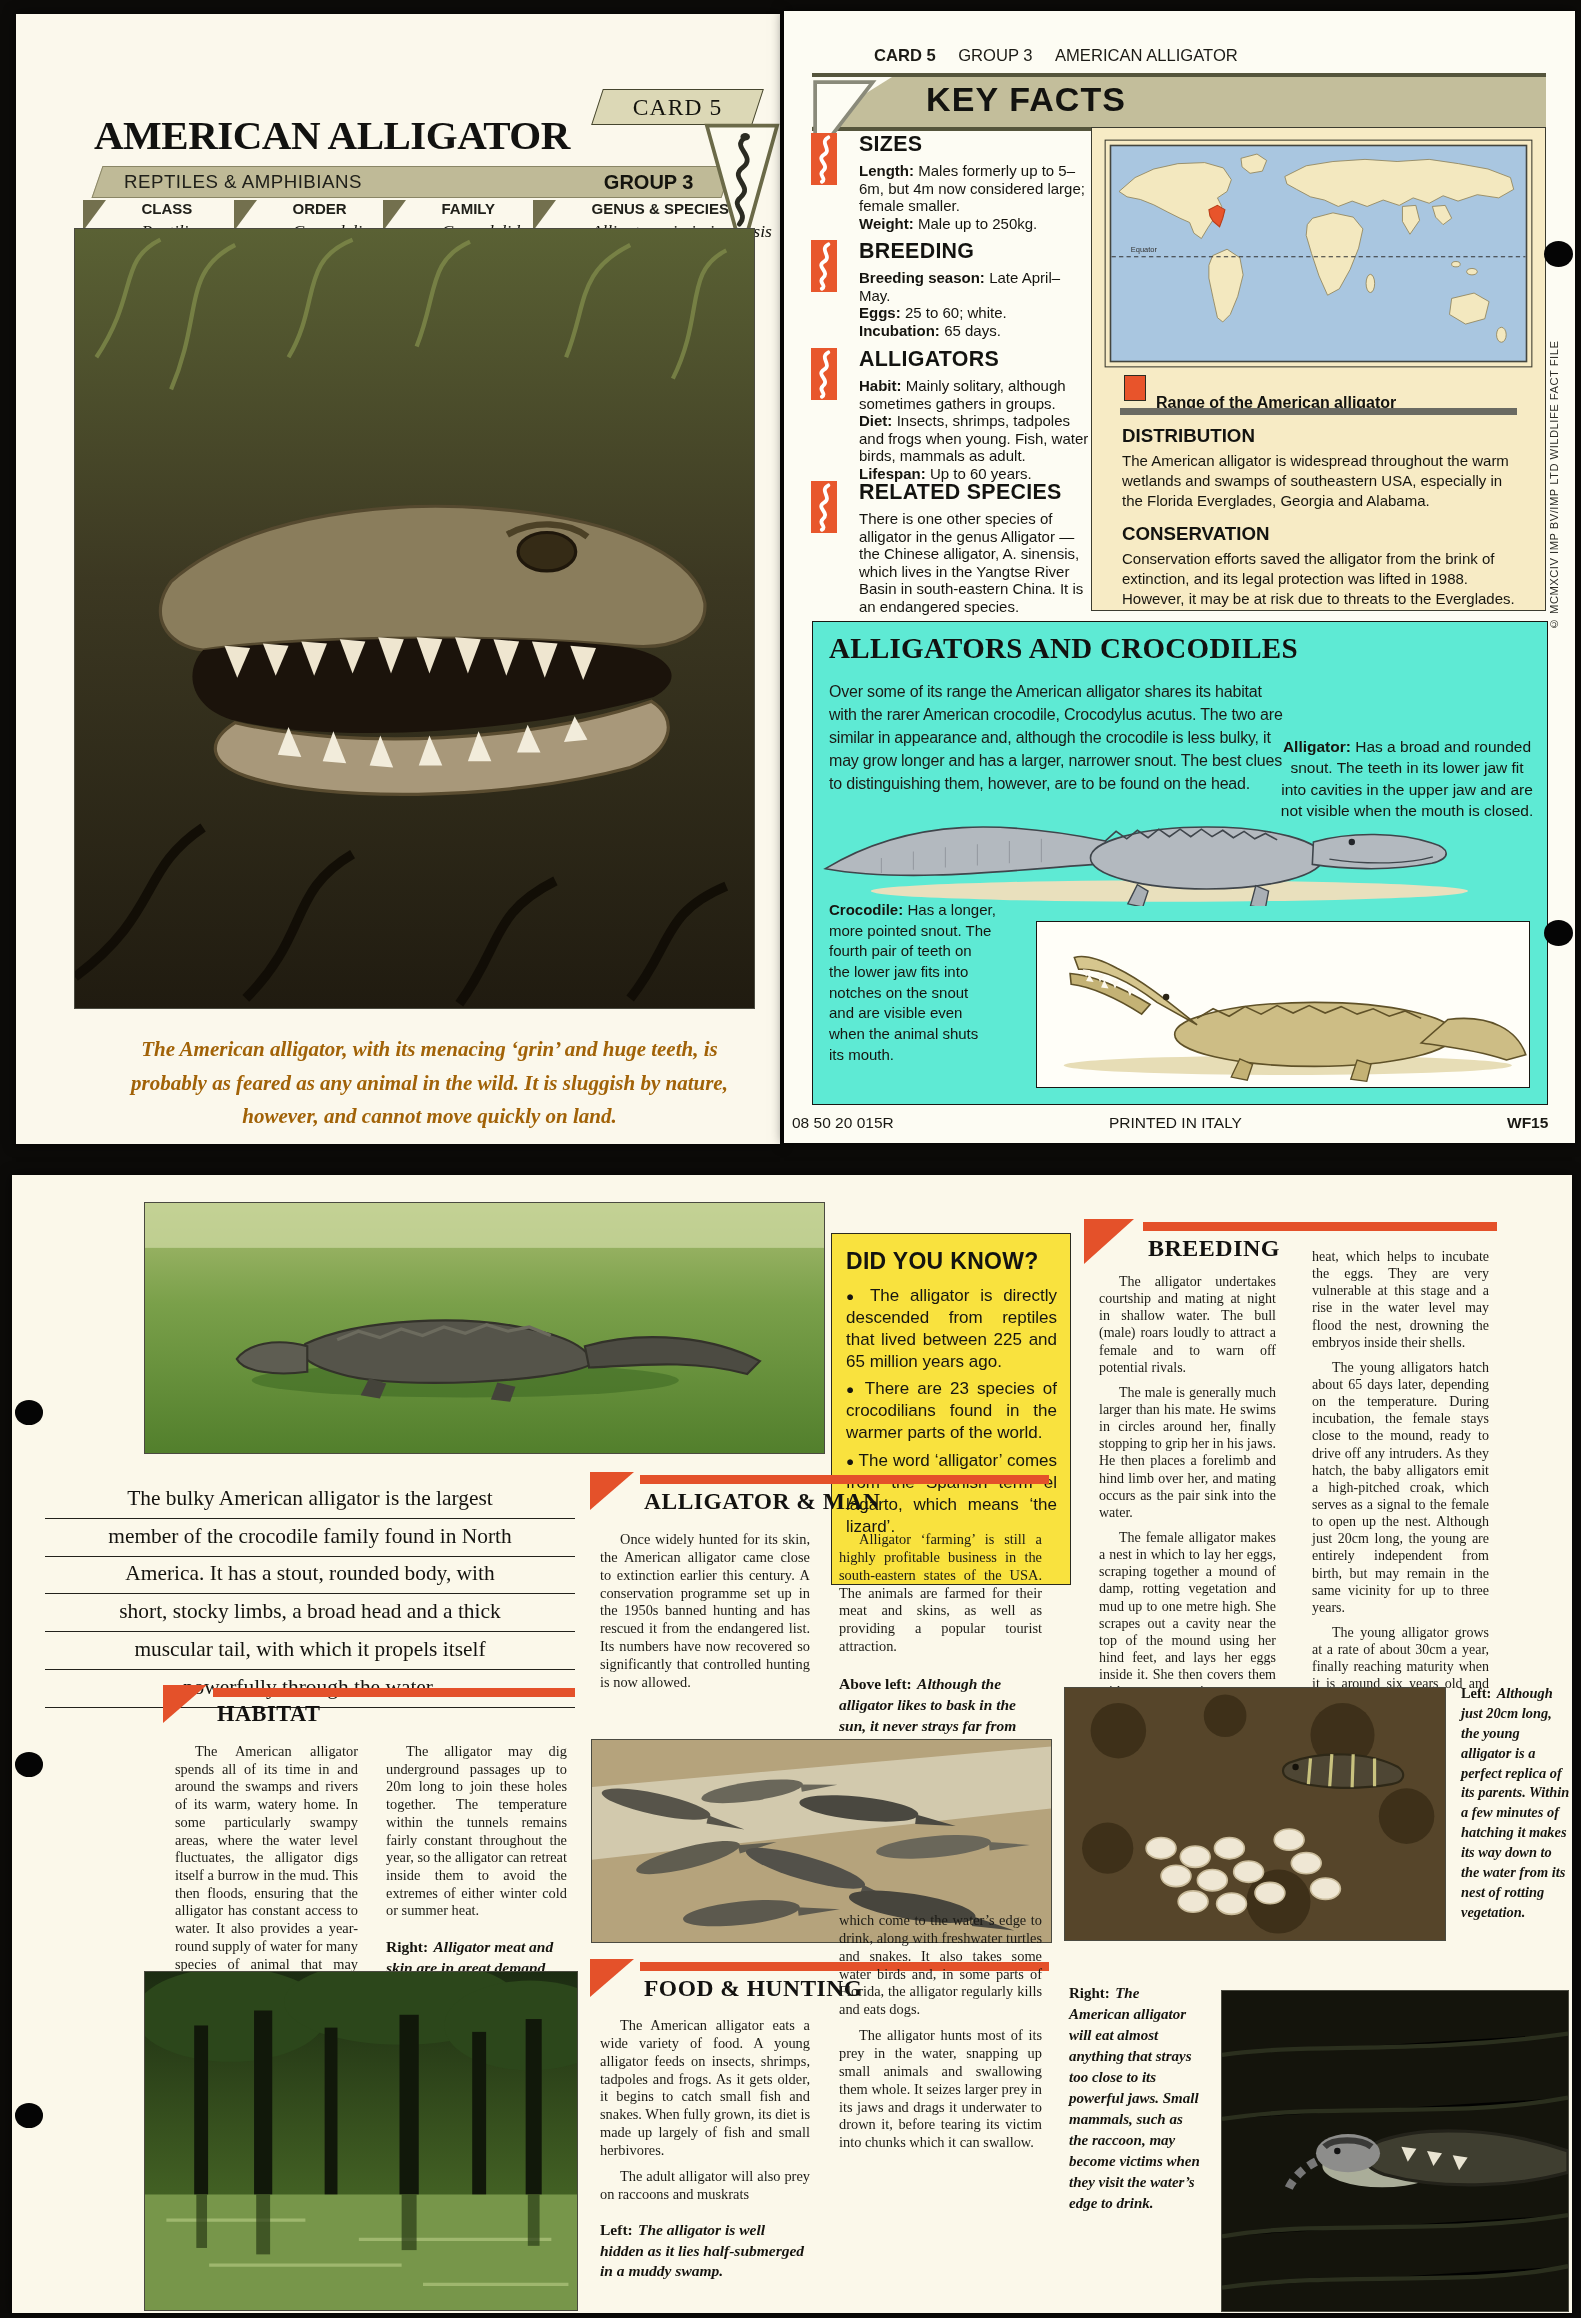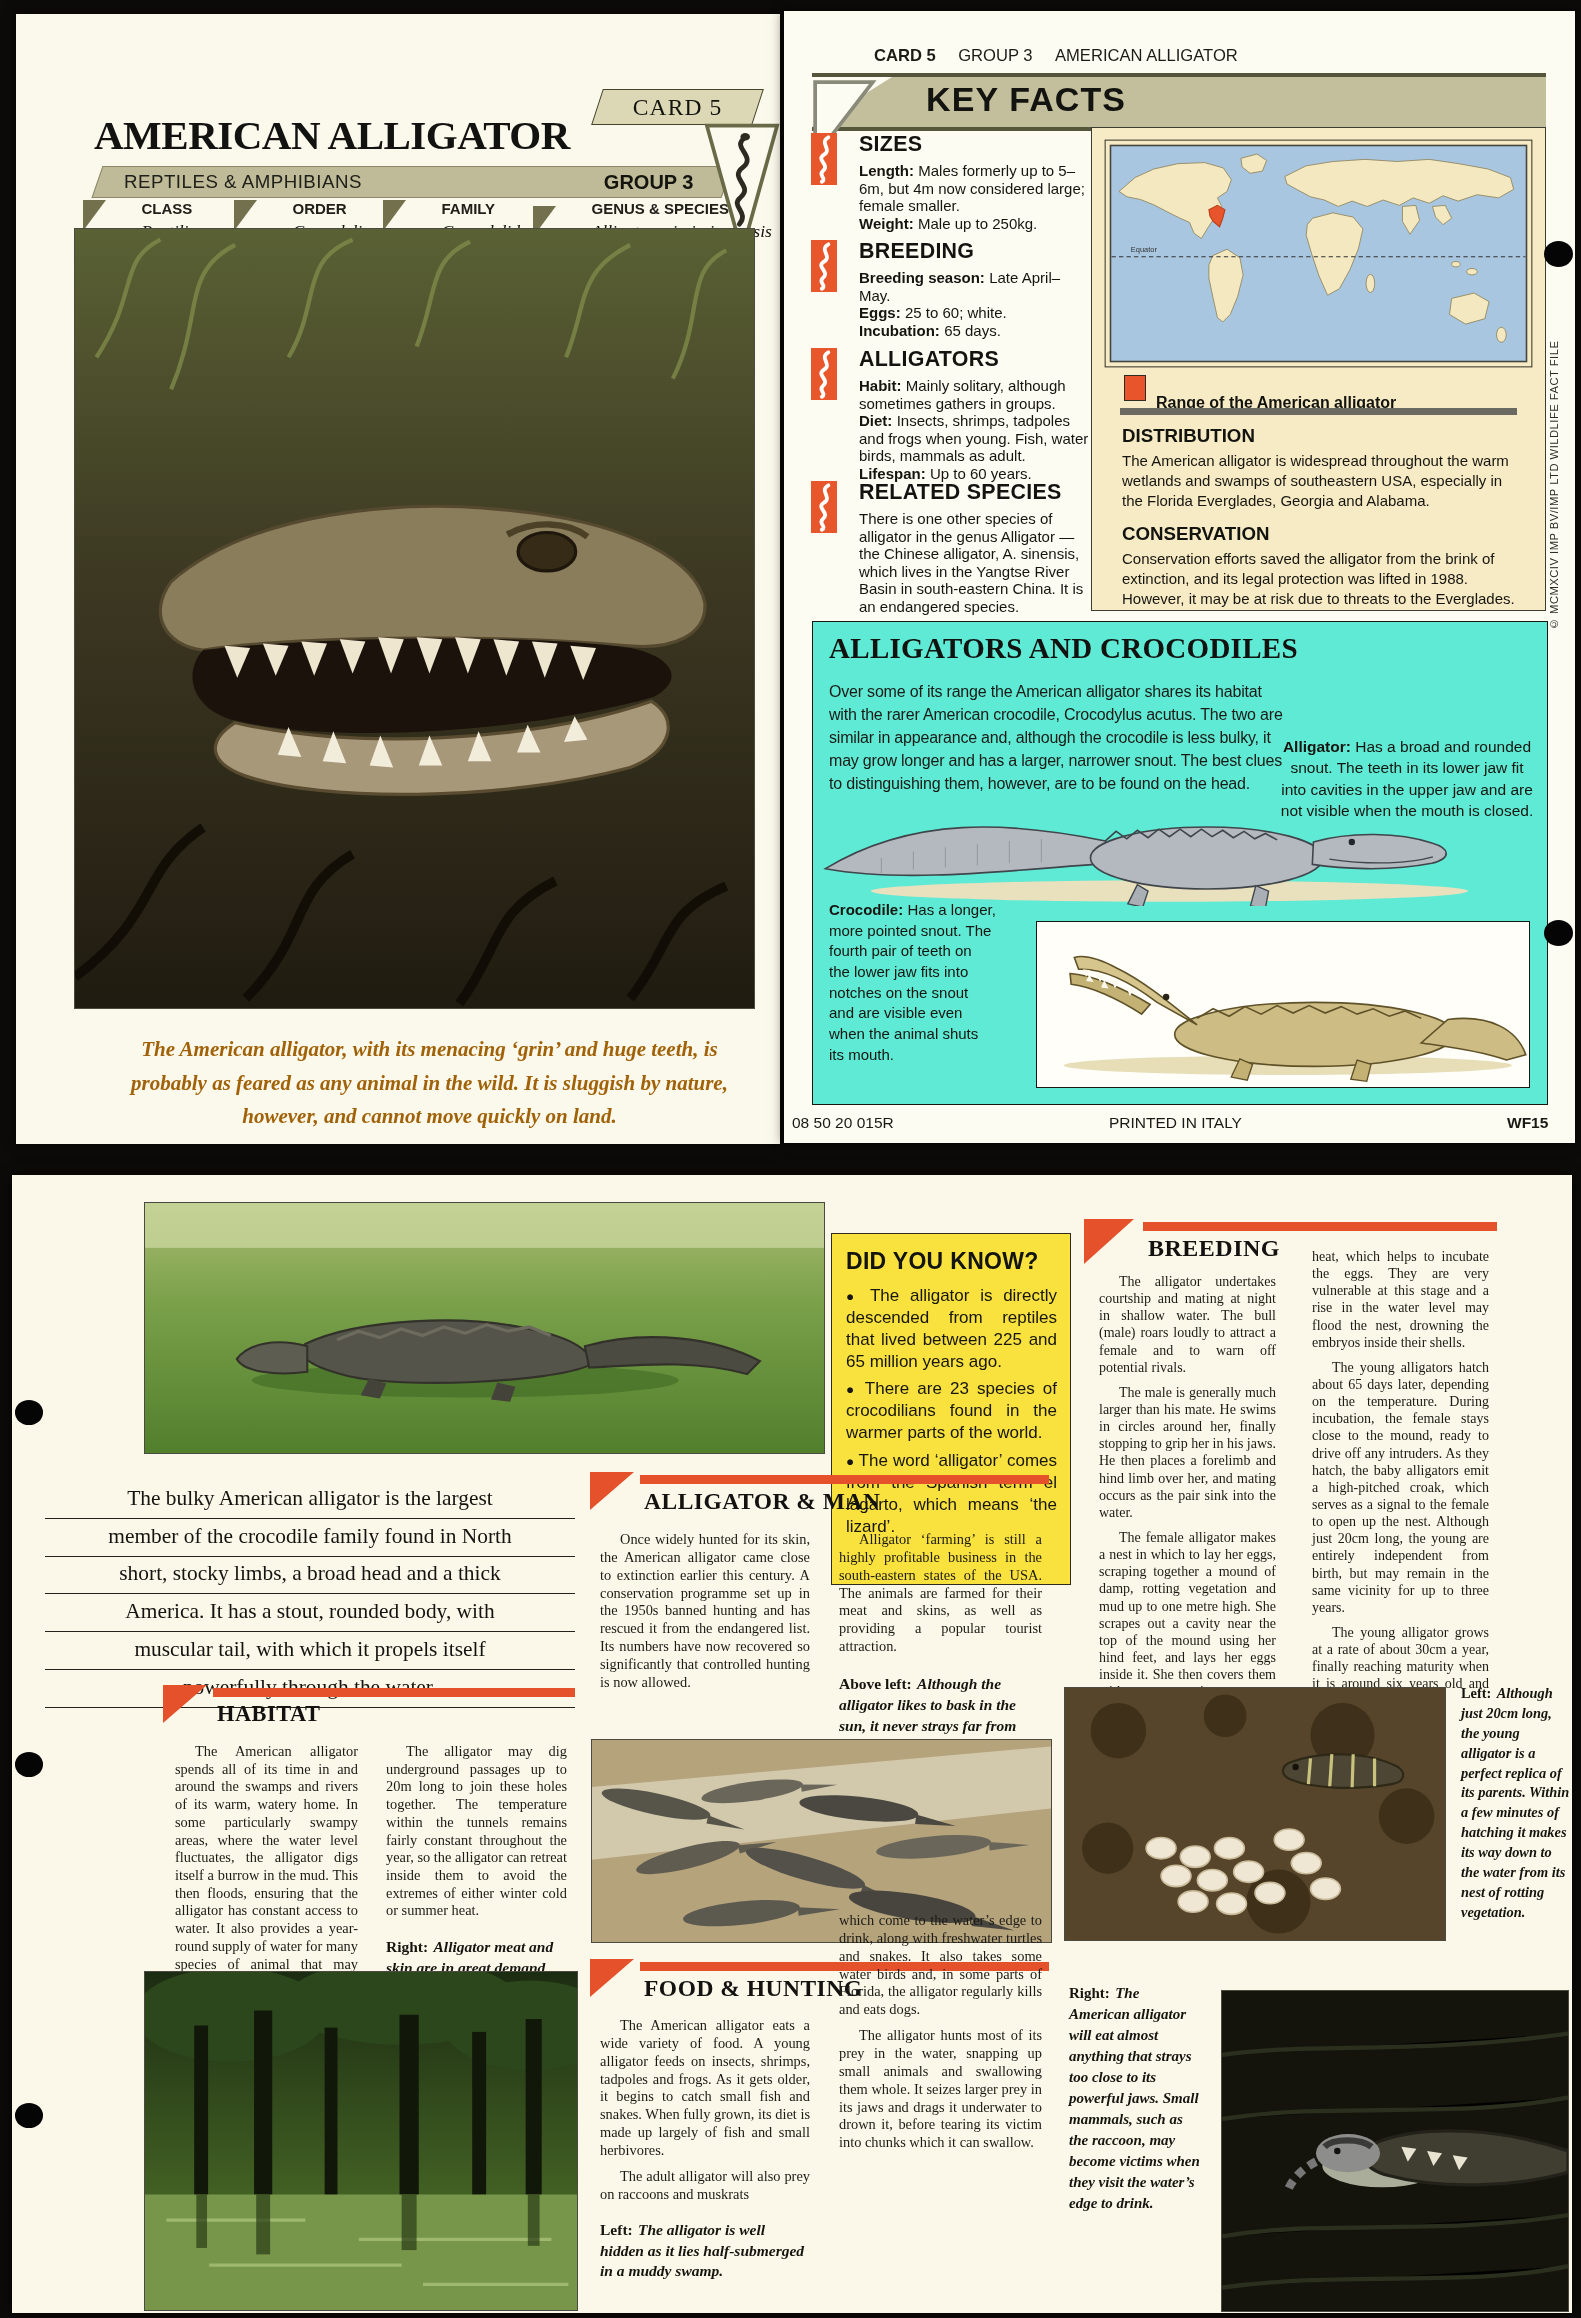--- a/index.html
+++ b/index.html
@@ -103,21 +103,21 @@
            <div class="val">Crocodylia</div>
         </div>
     </div>
     <div class="class-item" style="left:367px;">
       <div class="tri-olive"></div>
       <div>
           <div class="lbl">FAMILY</div>
            <div class="val">Crocodylidae</div>
         </div>
     </div>
-    <div class="class-item" style="left:517px;align-items:center;">
+    <div class="class-item" style="left:517px;">
       <div class="tri-olive"></div>
       <div>
           <div class="lbl">GENUS &amp; SPECIES</div>
            <div class="val">Alligator mississippiensis</div>
         </div>
     </div>
 
     <svg class="abs" style="left:688px;top:109px;" width="76" height="132" viewBox="0 0 142 248">
       <polygon points="5,5 137,5 71,242" fill="#fcfaee" stroke="#6b6a48" stroke-width="7"></polygon>
       <path d="M76,28 C50,46 100,62 72,84 C46,104 94,118 68,140 C48,156 86,168 66,190" fill="none" stroke="#2b2b22" stroke-width="9" stroke-linecap="round"></path>
@@ -370,22 +370,22 @@
   </div>
   <div class="scol" style="left:1304px;top:1240px;width:193px;font-size:14px;line-height:1.225;">
     <p class="cont">heat, which helps to incubate the eggs. They are very vulnerable at this stage and a rise in the water level may flood the nest, drowning the embryos inside their shells.</p>
     <p>The young alligators hatch about 65 days later, depending on the temperature. During incubation, the female stays close to the mound, ready to drive off any intruders. As they hatch, the baby alligators emit a high-pitched croak, which serves as a signal to the female to open up the nest. Although just 20cm long, the young are entirely independent from birth, but may remain in the same vicinity for up to three years.</p>
     <p>The young alligator grows at a rate of about 30cm a year, finally reaching maturity when it is around six years old and two metres long.</p>
   </div>
 
   <div class="intro-block">
     <div class="line">The bulky American alligator is the largest</div>
     <div class="line">member of the crocodile family found in North</div>
+    <div class="line">America. It has a stout, rounded body, with</div>
     <div class="line">short, stocky limbs, a broad head and a thick</div>
-    <div class="line">America. It has a stout, rounded body, with</div>
     <div class="line">muscular tail, with which it propels itself</div>
     <div class="line">powerfully through the water.</div>
   </div>
 
   <div class="sec-tri" style="left:590px;top:1472px;border-top-width:38px;border-right-width:44px;"></div>
   <div class="sec-bar" style="left:640px;top:1475px;width:409px;"></div>
   <div class="sec-title" style="left:644px;top:1488px;font-size:23.5px;">ALLIGATOR &amp; MAN</div>
   <div class="scol" style="left:592px;top:1523px;width:226px;font-size:14.4px;line-height:1.24;">
     <p>Once widely hunted for its skin, the American alligator came close to extinction earlier this century. A conservation programme set up in the 1950s banned hunting and has rescued it from the endangered list. Its numbers have now recovered so significantly that controlled hunting is now allowed.</p>
   </div>

